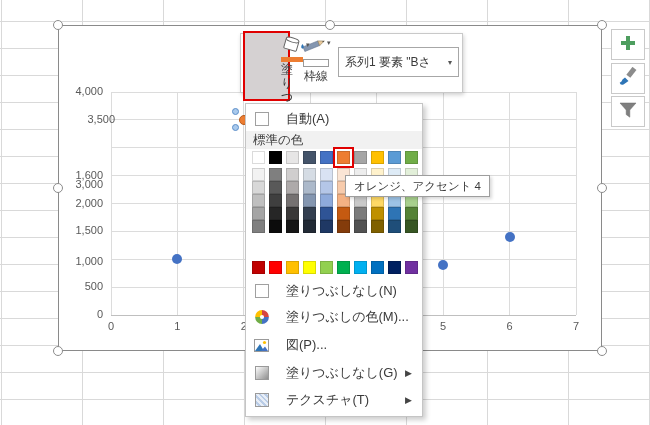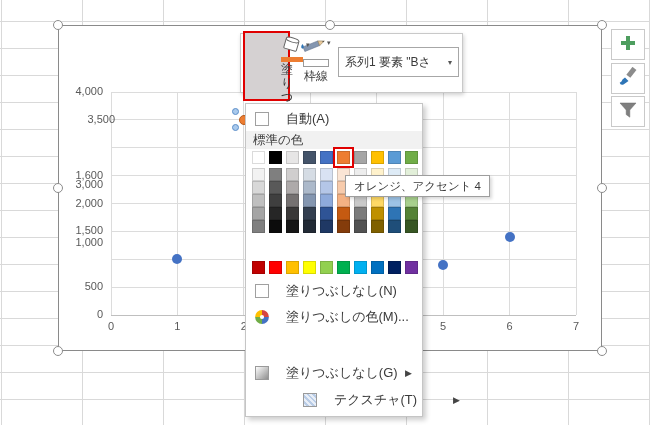--- a/index.html
+++ b/index.html
@@ -83,21 +83,21 @@
     <div class="abs tick-x" style="left: 96px; top: 320px;">0</div>
     <div class="abs tick-x" style="left: 162.429px; top: 320px;">1</div>
     <div class="abs tick-x" style="left: 228.857px; top: 320px;">2</div>
     <div class="abs tick-x" style="left: 295.286px; top: 320px;">3</div>
     <div class="abs tick-x" style="left: 361.714px; top: 320px;">4</div>
     <div class="abs tick-x" style="left: 428.143px; top: 320px;">5</div>
     <div class="abs tick-x" style="left: 494.571px; top: 320px;">6</div>
     <div class="abs tick-x" style="left: 561px; top: 320px;">7</div>
     <div class="abs tick-y" style="left: 55px; top: 308px;">0</div>
     <div class="abs tick-y" style="left: 55px; top: 280.125px;">500</div>
-    <div class="abs tick-y" style="left: 55px; top: 236px;">1,000</div>
+    <div class="abs tick-y" style="left: 55px; top: 255px;">1,000</div>
     <div class="abs tick-y" style="left: 55px; top: 224.375px;">1,500</div>
     <div class="abs tick-y" style="left: 55px; top: 196.5px;">2,000</div>
     <div class="abs tick-y" style="left: 55px; top: 168.625px;">1,600</div>
     <div class="abs tick-y" style="left: 55px; top: 140.75px; margin-top: 37px;">3,000</div>
     <div class="abs tick-y" style="left: 67px; top: 112.875px;">3,500</div>
     <div class="abs tick-y" style="left: 55px; top: 85px;">4,000</div>
     <div class="abs pt" style="left: 172.429px; top: 254.25px; background: rgb(68, 114, 196);"></div>
     <div class="abs pt" style="left: 438.143px; top: 259.825px; background: rgb(68, 114, 196);"></div>
     <div class="abs pt" style="left: 504.571px; top: 231.95px; background: rgb(68, 114, 196);"></div>
     <div class="abs sel-pt" style="left: 238.857px; top: 114.875px; background: rgb(237, 125, 49); z-index: 3;"></div>
@@ -263,30 +263,41 @@
         <path d="M7 7 L7 0.1 A6.9 6.9 0 0 1 13.9 7 Z" fill="#D64541"></path>
         <path d="M7 7 L13.9 7 A6.9 6.9 0 0 1 7 13.9 Z" fill="#4472C4"></path>
         <path d="M7 7 L7 13.9 A6.9 6.9 0 0 1 0.1 7 Z" fill="#70AD47"></path>
         <path d="M7 7 L0.1 7 A6.9 6.9 0 0 1 7 0.1 Z" fill="#FFC000"></path>
         <circle cx="7" cy="7" r="2.1" fill="#ffffff"></circle>
       </svg>
     </span>
     <span class="menu-label">塗りつぶしの色(M)...</span>
   </div>
 
+  <div class="menu-row" style="top:229px;height:24px;">
+    <span class="menu-icon">
+      <svg width="15" height="13" viewBox="0 0 15 13">
+        <rect x="0.5" y="0.5" width="14" height="12" fill="#ffffff" stroke="#9a9a9a"></rect>
+        <circle cx="10.5" cy="3.5" r="1.6" fill="#FFC000"></circle>
+        <path d="M1 12 L6 5 L10 12 Z" fill="#2E75B6"></path>
+        <path d="M7 12 L11 7.5 L14 12 Z" fill="#4472C4"></path>
+      </svg>
+    </span>
+    <span class="menu-label">図(P)...</span>
+  </div>
 
   <div class="menu-row" style="top:257px;height:24px;">
     <span class="menu-icon">
         <span class="grad-icon"></span>
       </span>
     <span class="menu-label">塗りつぶしなし(G)</span>
     <span class="submenu-arrow">▶</span>
   </div>
 
-  <div class="menu-row" style="top:284px;height:24px;padding-left:48px;">
+  <div class="menu-row" style="top:284px;height:24px;">
     <span class="menu-icon">
         <span class="tex-icon"></span>
       </span>
     <span class="menu-label">テクスチャ(T)</span>
     <span class="submenu-arrow">▶</span>
   </div>
 </div>
 
 <div class="abs" id="tooltip">
   <span>オレンジ、アクセント 4</span>

